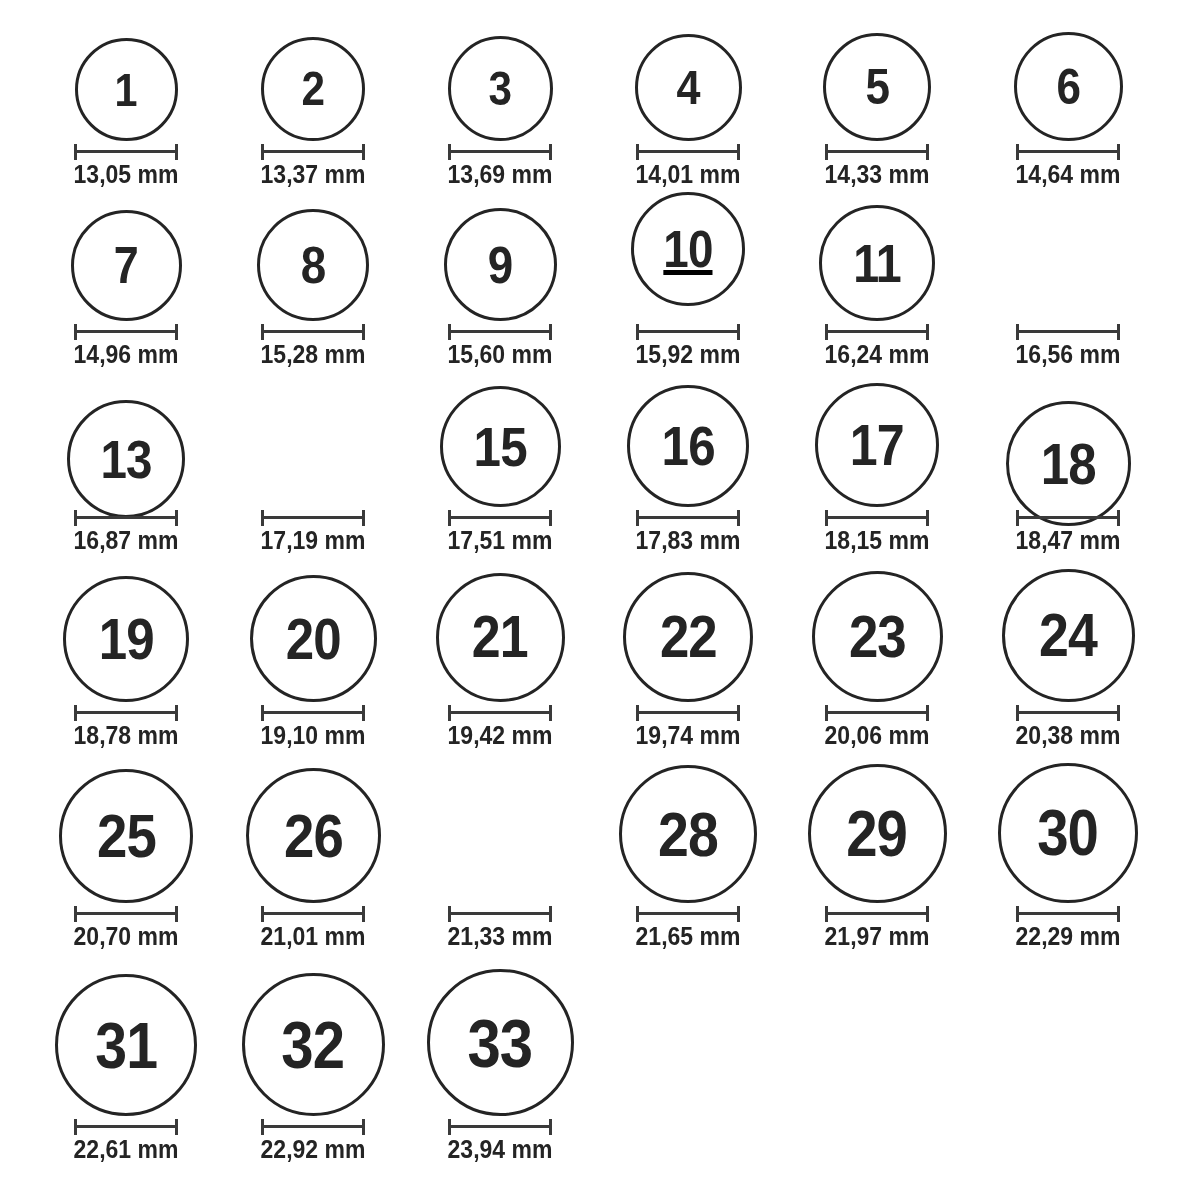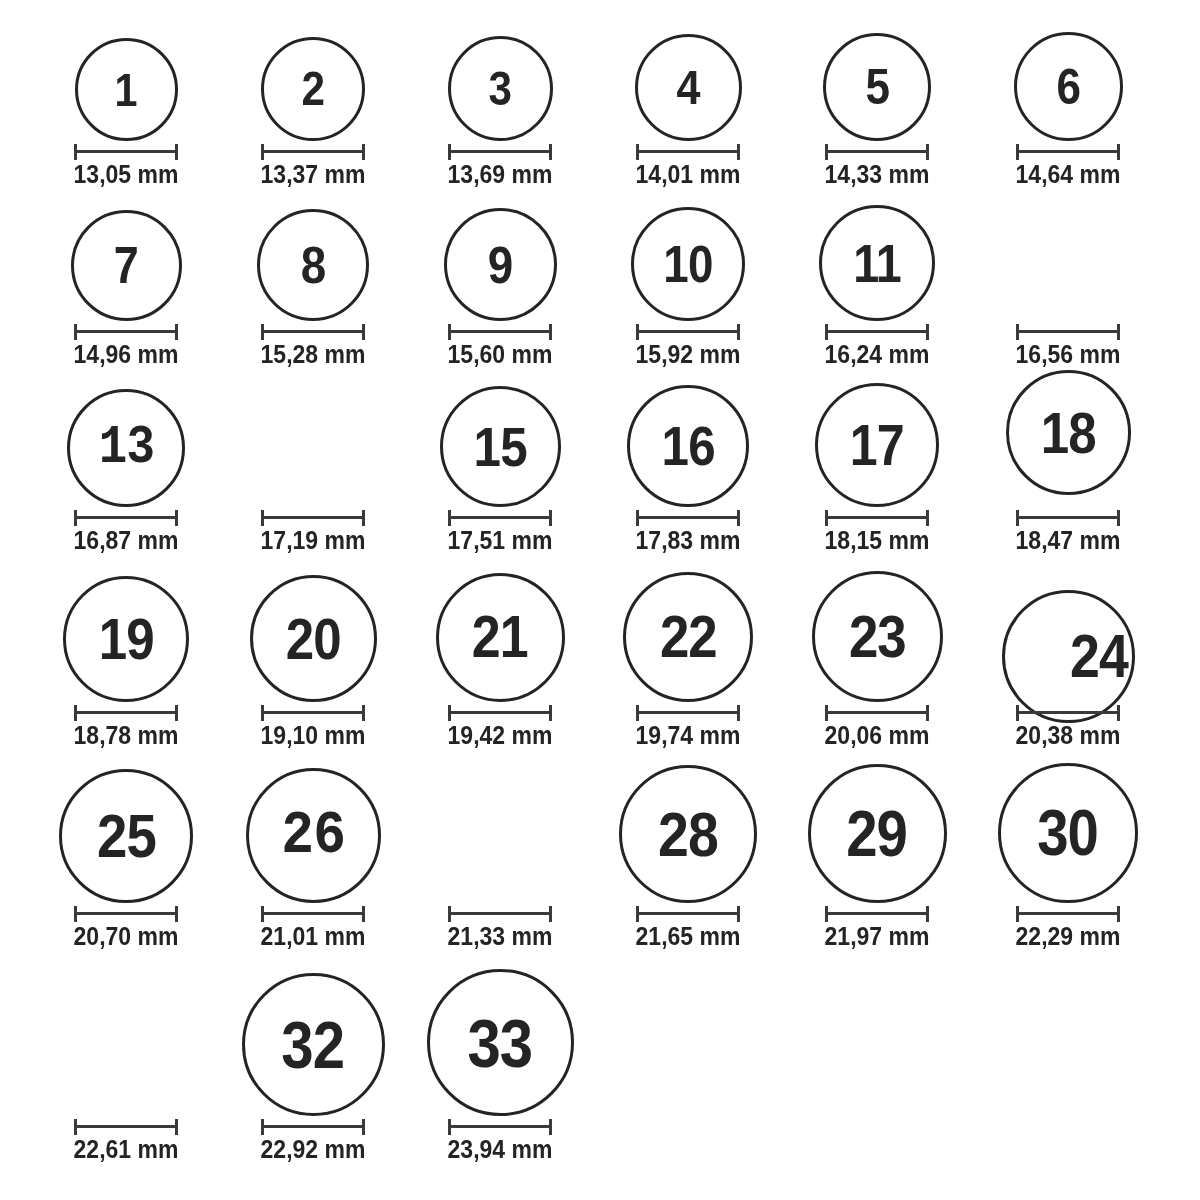--- a/index.html
+++ b/index.html
@@ -146,21 +146,21 @@
     <div class="label" style="left: 213px; top: 341px;">15,28 mm</div>
     <div class="circle" style="left: 443.5px; top: 208px; width: 113px; height: 113px;">
       <span class="num" style="font-size: 52px;">9</span>
     </div>
     <div class="measure" style="left: 448px; top: 324px;">
       <span class="bar"></span>
       <span class="tick-left"></span>
       <span class="tick-right"></span>
     </div>
     <div class="label" style="left: 400px; top: 341px;">15,60 mm</div>
-    <div class="circle" style="left: 631px; top: 207px; width: 114px; height: 114px;">
+    <div class="circle" style="left: 631px; top: 192px; width: 114px; height: 114px; text-decoration: underline;">
       <span class="num" style="font-size: 52px;">10</span>
     </div>
     <div class="measure" style="left: 636px; top: 324px;">
       <span class="bar"></span>
       <span class="tick-left"></span>
       <span class="tick-right"></span>
     </div>
     <div class="label" style="left: 588px; top: 341px;">15,92 mm</div>
     <div class="circle" style="left: 819px; top: 205px; width: 116px; height: 116px;">
       <span class="num" style="font-size: 53px;">11</span>
@@ -170,21 +170,21 @@
       <span class="tick-left"></span>
       <span class="tick-right"></span>
     </div>
     <div class="label" style="left: 777px; top: 341px;">16,24 mm</div>
     <div class="measure" style="left: 1016px; top: 324px;">
       <span class="bar"></span>
       <span class="tick-left"></span>
       <span class="tick-right"></span>
     </div>
     <div class="label" style="left: 968px; top: 341px;">16,56 mm</div>
-    <div class="circle" style="left: 67px; top: 389px; width: 118px; height: 118px; font-family: Liberation Mono, monospace;">
+    <div class="circle" style="left: 67px; top: 400px; width: 118px; height: 118px;">
       <span class="num" style="font-size: 54px;">13</span>
     </div>
     <div class="measure" style="left: 74px; top: 510px;">
       <span class="bar"></span>
       <span class="tick-left"></span>
       <span class="tick-right"></span>
     </div>
     <div class="label" style="left: 26px; top: 527px;">16,87 mm</div>
     <div class="measure" style="left: 261px; top: 510px;">
       <span class="bar"></span>
@@ -212,21 +212,21 @@
     <div class="label" style="left: 588px; top: 527px;">17,83 mm</div>
     <div class="circle" style="left: 815px; top: 383px; width: 124px; height: 124px;">
       <span class="num" style="font-size: 57px;">17</span>
     </div>
     <div class="measure" style="left: 825px; top: 510px;">
       <span class="bar"></span>
       <span class="tick-left"></span>
       <span class="tick-right"></span>
     </div>
     <div class="label" style="left: 777px; top: 527px;">18,15 mm</div>
-    <div class="circle" style="left: 1005.5px; top: 370px; width: 125px; height: 125px;">
+    <div class="circle" style="left: 1005.5px; top: 401px; width: 125px; height: 125px;">
       <span class="num" style="font-size: 58px;">18</span>
     </div>
     <div class="measure" style="left: 1016px; top: 510px;">
       <span class="bar"></span>
       <span class="tick-left"></span>
       <span class="tick-right"></span>
     </div>
     <div class="label" style="left: 968px; top: 527px;">18,47 mm</div>
     <div class="circle" style="left: 63px; top: 576px; width: 126px; height: 126px;">
       <span class="num" style="font-size: 58px;">19</span>
@@ -266,39 +266,39 @@
     <div class="label" style="left: 588px; top: 722px;">19,74 mm</div>
     <div class="circle" style="left: 811.5px; top: 571px; width: 131px; height: 131px;">
       <span class="num" style="font-size: 60px;">23</span>
     </div>
     <div class="measure" style="left: 825px; top: 705px;">
       <span class="bar"></span>
       <span class="tick-left"></span>
       <span class="tick-right"></span>
     </div>
     <div class="label" style="left: 777px; top: 722px;">20,06 mm</div>
-    <div class="circle" style="left: 1001.5px; top: 590px; width: 133px; height: 133px; justify-content: flex-end;">
+    <div class="circle" style="left: 1001.5px; top: 569px; width: 133px; height: 133px;">
       <span class="num" style="font-size: 61px;">24</span>
     </div>
     <div class="measure" style="left: 1016px; top: 705px;">
       <span class="bar"></span>
       <span class="tick-left"></span>
       <span class="tick-right"></span>
     </div>
     <div class="label" style="left: 968px; top: 722px;">20,38 mm</div>
     <div class="circle" style="left: 59px; top: 769px; width: 134px; height: 134px;">
       <span class="num" style="font-size: 62px;">25</span>
     </div>
     <div class="measure" style="left: 74px; top: 906px;">
       <span class="bar"></span>
       <span class="tick-left"></span>
       <span class="tick-right"></span>
     </div>
     <div class="label" style="left: 26px; top: 923px;">20,70 mm</div>
-    <div class="circle" style="left: 245.5px; top: 768px; width: 135px; height: 135px; font-family: Liberation Mono, monospace;">
+    <div class="circle" style="left: 245.5px; top: 768px; width: 135px; height: 135px;">
       <span class="num" style="font-size: 62px;">26</span>
     </div>
     <div class="measure" style="left: 261px; top: 906px;">
       <span class="bar"></span>
       <span class="tick-left"></span>
       <span class="tick-right"></span>
     </div>
     <div class="label" style="left: 213px; top: 923px;">21,01 mm</div>
     <div class="measure" style="left: 448px; top: 906px;">
       <span class="bar"></span>
@@ -326,20 +326,23 @@
     <div class="label" style="left: 777px; top: 923px;">21,97 mm</div>
     <div class="circle" style="left: 998px; top: 763px; width: 140px; height: 140px;">
       <span class="num" style="font-size: 64px;">30</span>
     </div>
     <div class="measure" style="left: 1016px; top: 906px;">
       <span class="bar"></span>
       <span class="tick-left"></span>
       <span class="tick-right"></span>
     </div>
     <div class="label" style="left: 968px; top: 923px;">22,29 mm</div>
+    <div class="circle" style="left: 55px; top: 974px; width: 142px; height: 142px;">
+      <span class="num" style="font-size: 65px;">31</span>
+    </div>
     <div class="measure" style="left: 74px; top: 1119px;">
       <span class="bar"></span>
       <span class="tick-left"></span>
       <span class="tick-right"></span>
     </div>
     <div class="label" style="left: 26px; top: 1136px;">22,61 mm</div>
     <div class="circle" style="left: 241.5px; top: 973px; width: 143px; height: 143px;">
       <span class="num" style="font-size: 66px;">32</span>
     </div>
     <div class="measure" style="left: 261px; top: 1119px;">

